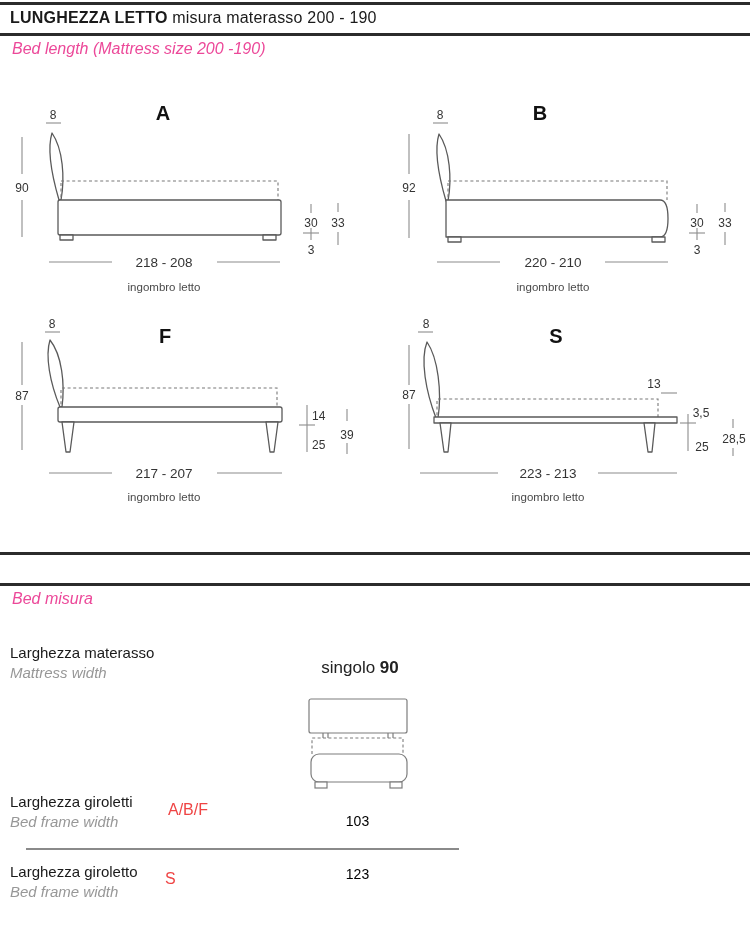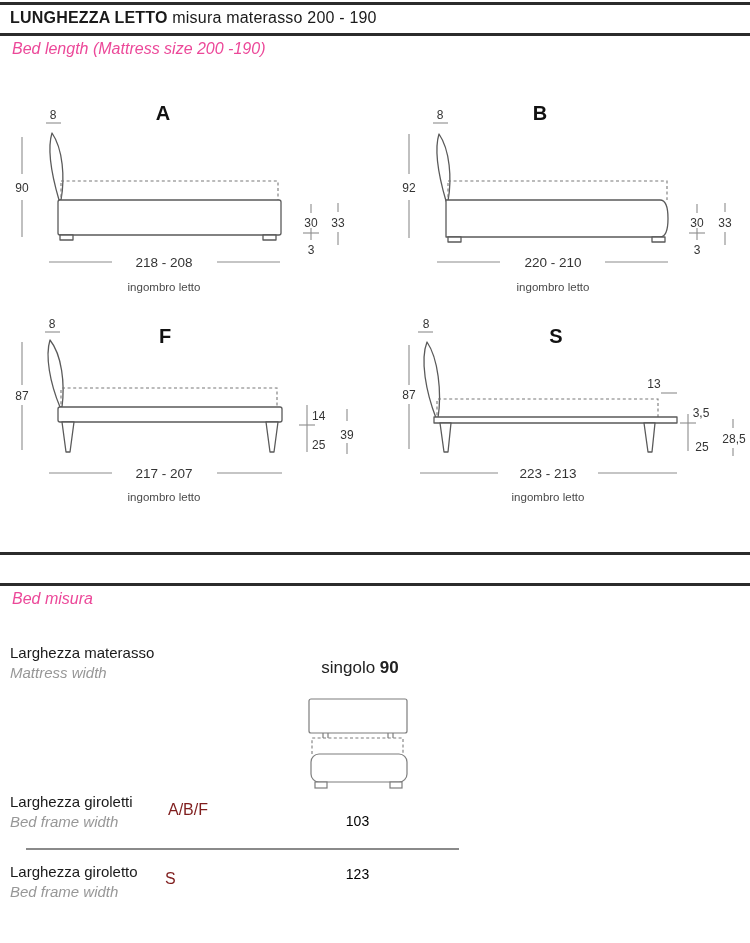--- a/index.html
+++ b/index.html
@@ -9,21 +9,21 @@
   }
   .rule{position:absolute;left:0;width:750px;height:3px;background:#2b2b2b;}
   .rule.thin{height:2px;background:#8a8a8a;}
   .sec-title{position:absolute;left:10px;font-size:16px;letter-spacing:.2px;white-space:nowrap;}
   .sec-title b{font-weight:bold;}
   .sec-title .reg{font-weight:normal;}
   .subtitle{position:absolute;left:12px;font-style:italic;color:#ec4899;font-size:16px;white-space:nowrap;}
   .label-it{position:absolute;left:10px;font-size:15px;white-space:nowrap;}
   .label-it b{font-weight:normal;}
   .label-en{position:absolute;left:10px;font-size:15px;font-style:italic;color:#979797;white-space:nowrap;}
-  .model-key{position:absolute;font-size:16px;color:#7f1d1d;white-space:nowrap;}
+  .model-key{position:absolute;font-size:16px;color:#ef4444;white-space:nowrap;}
   .center-val{position:absolute;text-align:center;font-size:14px;color:#000000;}
   .size-line{position:absolute;left:280px;top:658px;width:160px;text-align:center;font-size:17px;color:#222;}
   .size-line b{font-weight:bold;}
   svg{position:absolute;}
   .bed{fill:#ffffff;stroke:#5a5a5a;stroke-width:1.3;stroke-linejoin:round;}
   .dash{fill:none;stroke:#787878;stroke-width:1.1;stroke-dasharray:3 2.6;}
   .dimline{stroke:#8c8c8c;stroke-width:1.1;fill:none;}
   text{fill:#343434;}
   .dim{font-size:12px;}
   .range{font-size:13.5px;}

